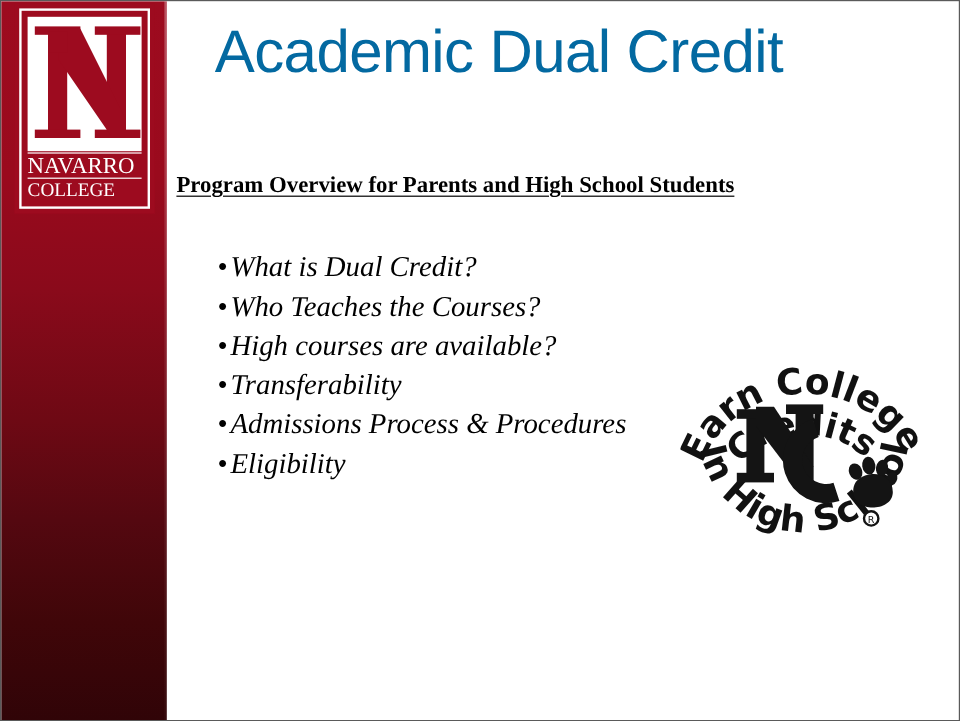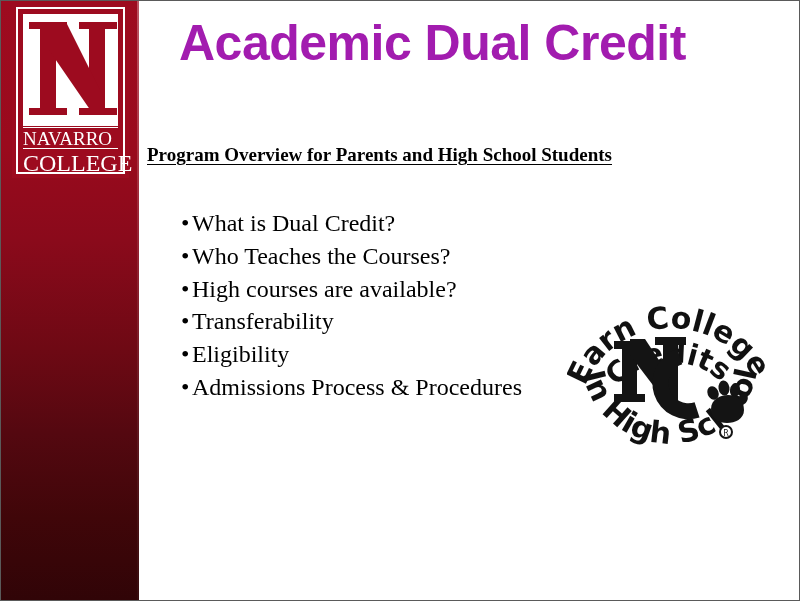--- a/index.html
+++ b/index.html
@@ -90,41 +90,41 @@
     font-family: "Liberation Serif", serif;
     letter-spacing: 0px;
     line-height: 1;
   }
   #logo-navarro {
     top: 120px;
     font-size: 19px;
   }
   #logo-collegetxt {
     top: 142px;
-    font-size: 24px;
+    font-size: 16px;
   }
   .logo-rule {
     position: absolute;
     left: 5px;
     right: 5px;
     height: 1px;
     background: #ffffff;
   }
   #rule-a { top: 118px; }
   #rule-b { top: 139px; }
 
   
   #title {
     position: absolute;
     left: 178px;
     top: 16px;
     width: 610px;
-    color: #a21caf;
+    color: #0369a1;
     font-family: "Liberation Sans", sans-serif;
-    font-weight: bold;
+    font-weight: normal;
     font-size: 50px;
     line-height: 1.06;
     letter-spacing: -0.5px;
     white-space: nowrap;
   }
 
   
   #subtitle {
     position: absolute;
     left: 146px;
@@ -142,20 +142,21 @@
 
   
   #bullets {
     position: absolute;
     left: 180px;
     top: 206px;
     width: 420px;
     margin: 0;
     padding: 0;
     list-style: none;
+    font-style: italic;
   }
   #bullets li {
     color: #000000;
     font-family: "Liberation Serif", serif;
     font-size: 24px;
     line-height: 32.8px;
     white-space: nowrap;
   }
   #bullets li .bdot {
     display: inline-block;
@@ -222,22 +223,22 @@
 
   <div id="title">Academic Dual Credit</div>
 
   <div id="subtitle">Program Overview for Parents and High School Students</div>
 
   <ul id="bullets">
     <li><span class="bdot">•</span><span>What is Dual Credit?</span></li>
     <li><span class="bdot">•</span><span>Who Teaches the Courses?</span></li>
     <li><span class="bdot">•</span><span>High courses are available?</span></li>
     <li><span class="bdot">•</span><span>Transferability</span></li>
+    <li><span class="bdot">•</span><span>Admissions Process &amp; Procedures</span></li>
     <li><span class="bdot">•</span><span>Eligibility</span></li>
-    <li><span class="bdot">•</span><span>Admissions Process &amp; Procedures</span></li>
   </ul>
 
   <div id="badge">
     <svg width="204" height="196" viewBox="0 0 204 196" xmlns="http://www.w3.org/2000/svg">
       <defs>
         <path id="arcTop" d="M 16,118 A 90,84 0 0 1 190,110" fill="none"></path>
         <path id="arcMid" d="M 38,130 A 70,66 0 0 1 168,124" fill="none"></path>
         <path id="arcBottom" d="M 16,96 A 88,84 0 0 0 190,94" fill="none"></path>
       </defs>
 

